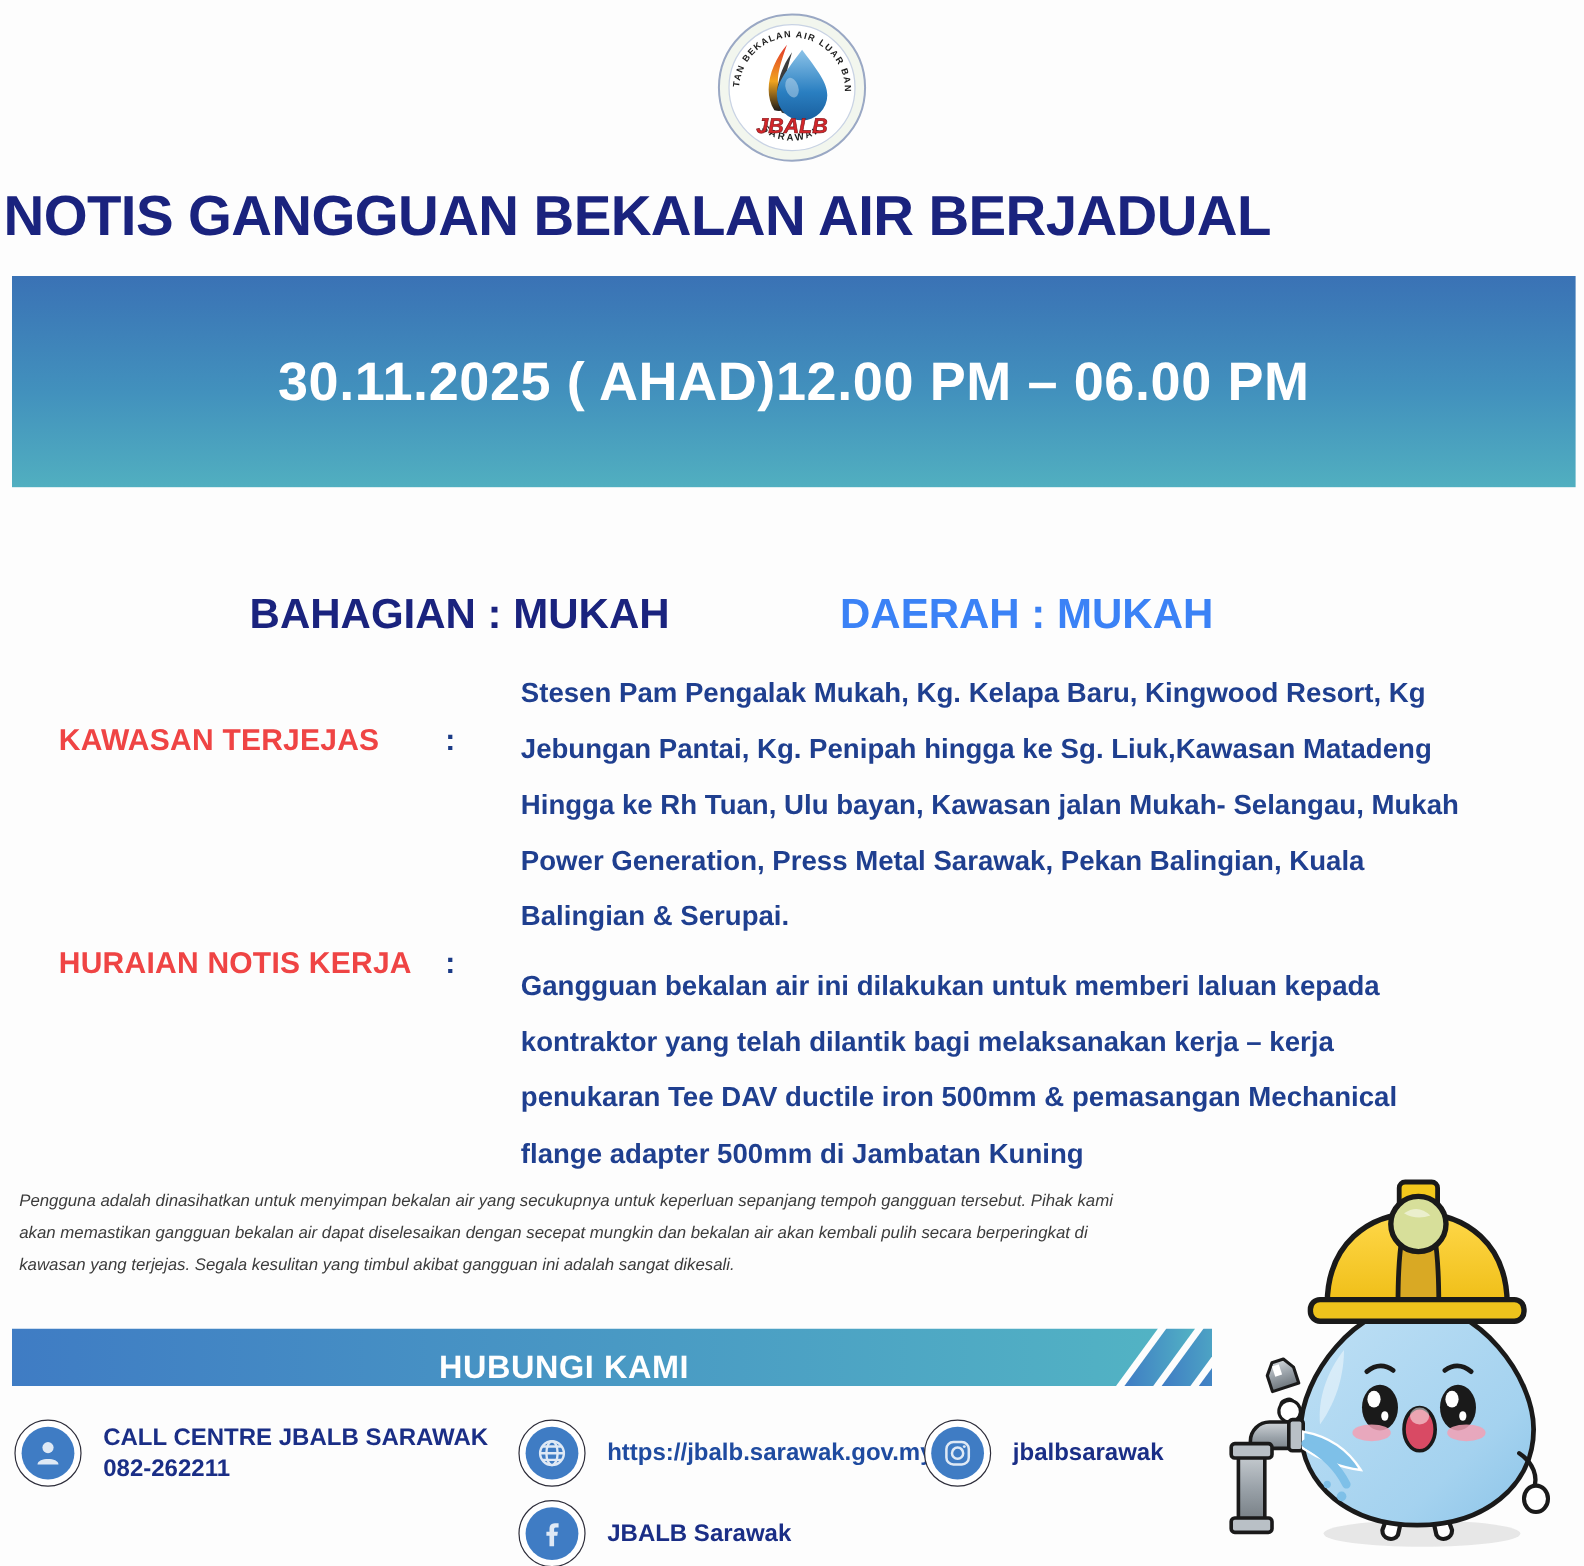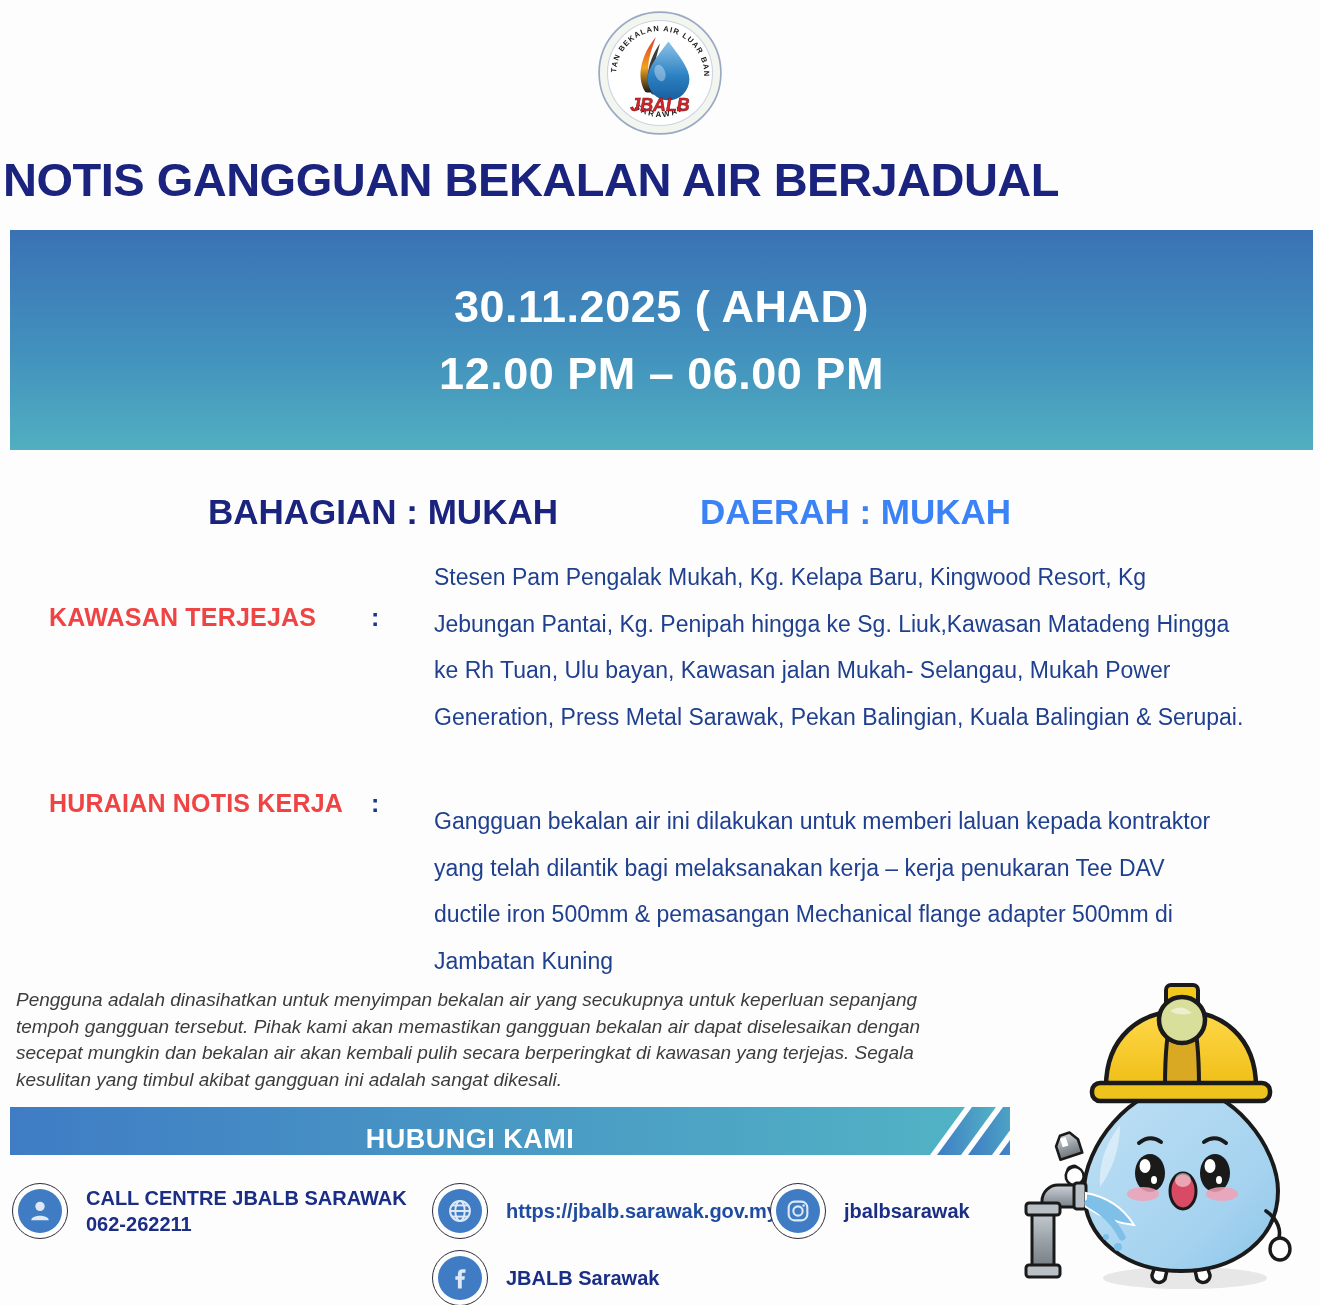--- a/index.html
+++ b/index.html
@@ -23,59 +23,59 @@
     text-align:center;
     color:#1a237e;
     font-size:47px;
     font-weight:bold;
     letter-spacing:-0.5px;
     font-family:"Liberation Sans", sans-serif;
   }
 
   
   .date-banner{
-    position:absolute;left:10px;top:230px;width:1303px;height:220px;
+    position:absolute;left:10px;top:230px;width:1303px;height:176px;
     background:linear-gradient(to bottom,#3a72b5 0%,#4291bd 55%,#51afc0 100%);
-    display:flex;flex-direction:column;align-items:center;justify-content:center;
+    display:flex;align-items:center;justify-content:center;
     box-sizing:border-box;
   }
   .date-line{
     color:#ffffff;font-size:45px;font-weight:bold;line-height:1.5;
     letter-spacing:0.5px;
   }
 
   
   .region-row{position:absolute;top:492px;left:0;width:1320px;height:50px;}
   .region-bahagian{position:absolute;left:208px;top:0;font-size:35px;font-weight:bold;color:#1a237e;}
   .region-daerah{position:absolute;left:700px;top:0;font-size:35px;font-weight:bold;color:#3b82f6;}
 
   
   .field-label{
     position:absolute;font-size:25px;font-weight:bold;color:#ef4444;
     letter-spacing:0.2px;
   }
   .field-colon{position:absolute;font-size:25px;font-weight:bold;color:#1a3a86;}
   .field-value{
-    position:absolute;font-size:23px;font-weight:normal;color:#1f3f8f;
+    position:absolute;font-size:23px;font-weight:bold;color:#1f3f8f;
     line-height:46.5px;
   }
   .lbl-kawasan{left:49px;top:603px;}
   .colon-kawasan{left:371px;top:603px;}
   .val-kawasan{left:434px;top:554px;width:812px;}
 
   .lbl-huraian{left:49px;top:789px;}
   .colon-huraian{left:371px;top:789px;}
   .val-huraian{left:434px;top:798px;width:790px;}
 
   
   .disclaimer{
     position:absolute;left:16px;top:987px;width:940px;
     font-family:"Liberation Sans", sans-serif;
     font-style:italic;
-    font-size:19px;
+    font-size:14px;
     color:#3c3c3c;
     line-height:26.5px;
     text-align:left;
   }
 
   
   .contact-bar-wrap{position:absolute;left:10px;top:1107px;width:1000px;height:48px;}
   .contact-bar-svg{display:block;width:1000px;height:48px;}
   .contact-bar-text{
     position:absolute;left:0;top:0;width:920px;height:64px;
@@ -189,21 +189,21 @@
     <div class="ci-icon">
       <div class="disc">
         <svg width="28" height="28" viewBox="0 0 24 24" xmlns="http://www.w3.org/2000/svg">
           <circle cx="12" cy="8" r="4" fill="#dfe9f5"></circle>
           <path d="M4.5 20 C4.5 14.8 19.5 14.8 19.5 20 Z" fill="#dfe9f5"></path>
         </svg>
       </div>
     </div>
     <div class="ci-text">
       <span>CALL CENTRE JBALB SARAWAK</span>
-      <span class="l2">062-262211</span>
+      <span class="l2">082-262211</span>
     </div>
   </div>
 
   <div class="ci ci-web">
     <div class="ci-icon">
       <div class="disc">
         <svg width="28" height="28" viewBox="0 0 24 24" fill="none" stroke="#dfe9f5" stroke-width="1.7" xmlns="http://www.w3.org/2000/svg">
           <circle cx="12" cy="12" r="8.5"></circle>
           <ellipse cx="12" cy="12" rx="4" ry="8.5"></ellipse>
           <line x1="3.5" y1="12" x2="20.5" y2="12"></line>

